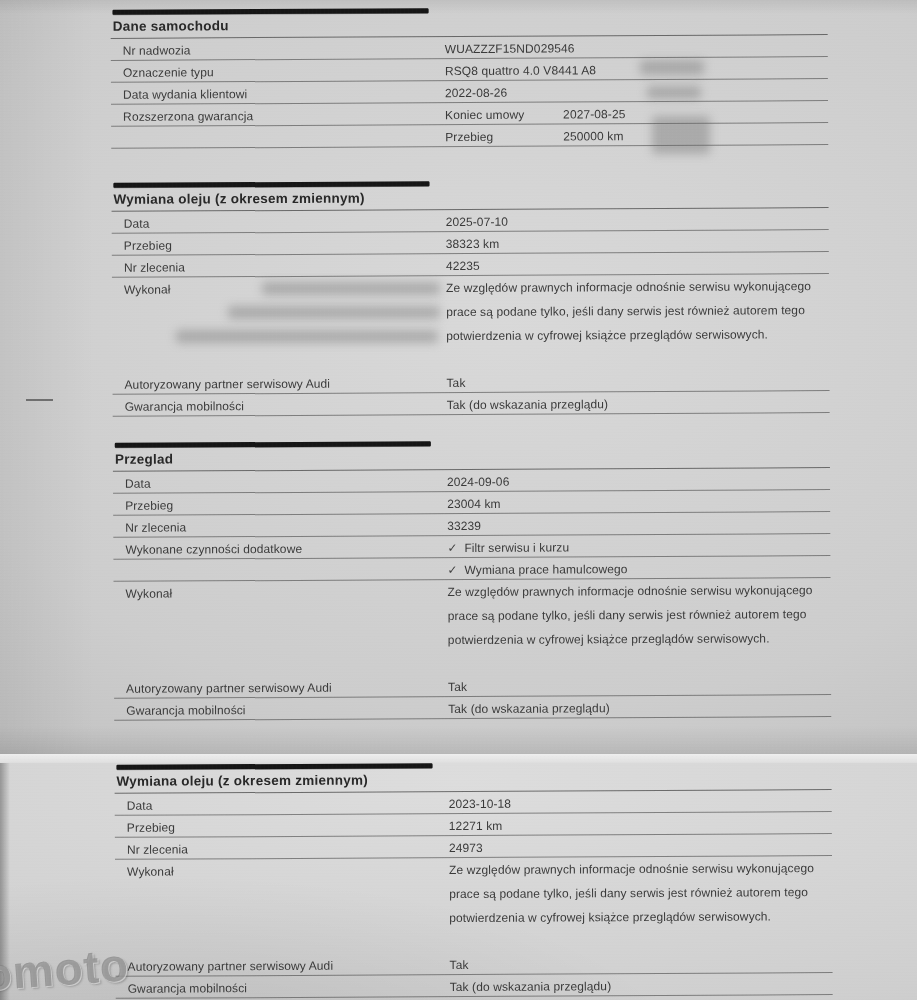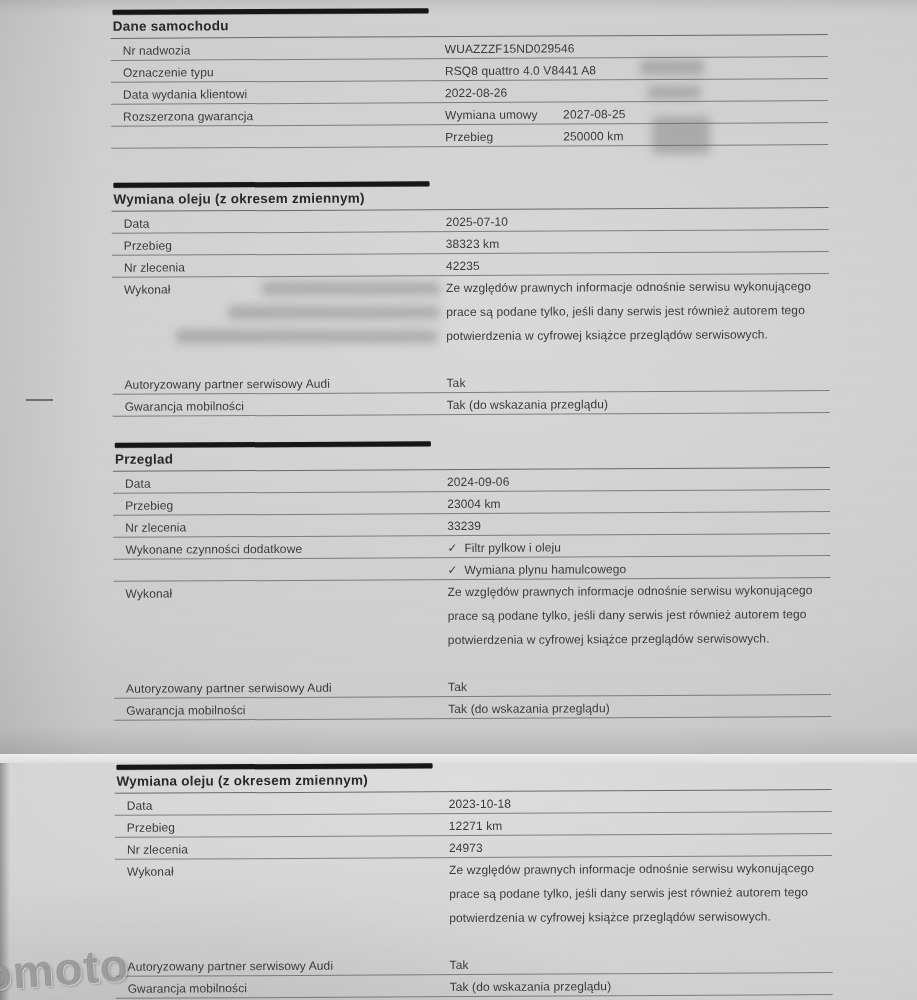--- a/index.html
+++ b/index.html
@@ -105,21 +105,21 @@
       <div class="label">Oznaczenie typu</div>
       <div class="value">RSQ8 quattro 4.0 V8441 A8</div>
     </div>
     <div class="row bordered">
       <div class="label">Data wydania klientowi</div>
       <div class="value">2022-08-26</div>
     </div>
     <div class="row bordered">
       <div class="label">Rozszerzona gwarancja</div>
       <div class="value">
-        <span class="sublabel">Wymiana umowy</span><span class="subvalue">2027-08-25</span>
+        <span class="sublabel">Koniec umowy</span><span class="subvalue">2027-08-25</span>
       </div>
     </div>
     <div class="row bordered">
       <div class="label"></div>
       <div class="value">
         <span class="sublabel">Przebieg</span><span class="subvalue">250000 km</span>
       </div>
     </div>
   </section>
 
@@ -165,27 +165,27 @@
       <div class="label">Przebieg</div>
       <div class="value">23004 km</div>
     </div>
     <div class="row bordered">
       <div class="label">Nr zlecenia</div>
       <div class="value">33239</div>
     </div>
     <div class="row bordered">
       <div class="label">Wykonane czynności dodatkowe</div>
       <div class="value">
-        <span class="check">✓</span><span>Filtr pylkow i oleju</span>
+        <span class="check">✓</span><span>Filtr serwisu i kurzu</span>
       </div>
     </div>
     <div class="row bordered">
       <div class="label"></div>
       <div class="value">
-        <span class="check">✓</span><span>Wymiana plynu hamulcowego</span>
+        <span class="check">✓</span><span>Wymiana prace hamulcowego</span>
       </div>
     </div>
     <div class="row tall">
       <div class="label">Wykonał</div>
       <div class="value">Ze względów prawnych informacje odnośnie serwisu wykonującego prace są podane tylko, jeśli dany serwis jest również autorem tego potwierdzenia w cyfrowej książce przeglądów serwisowych.</div>
     </div>
     <div class="row bordered">
       <div class="label">Autoryzowany partner serwisowy Audi</div>
       <div class="value">Tak</div>
     </div>

